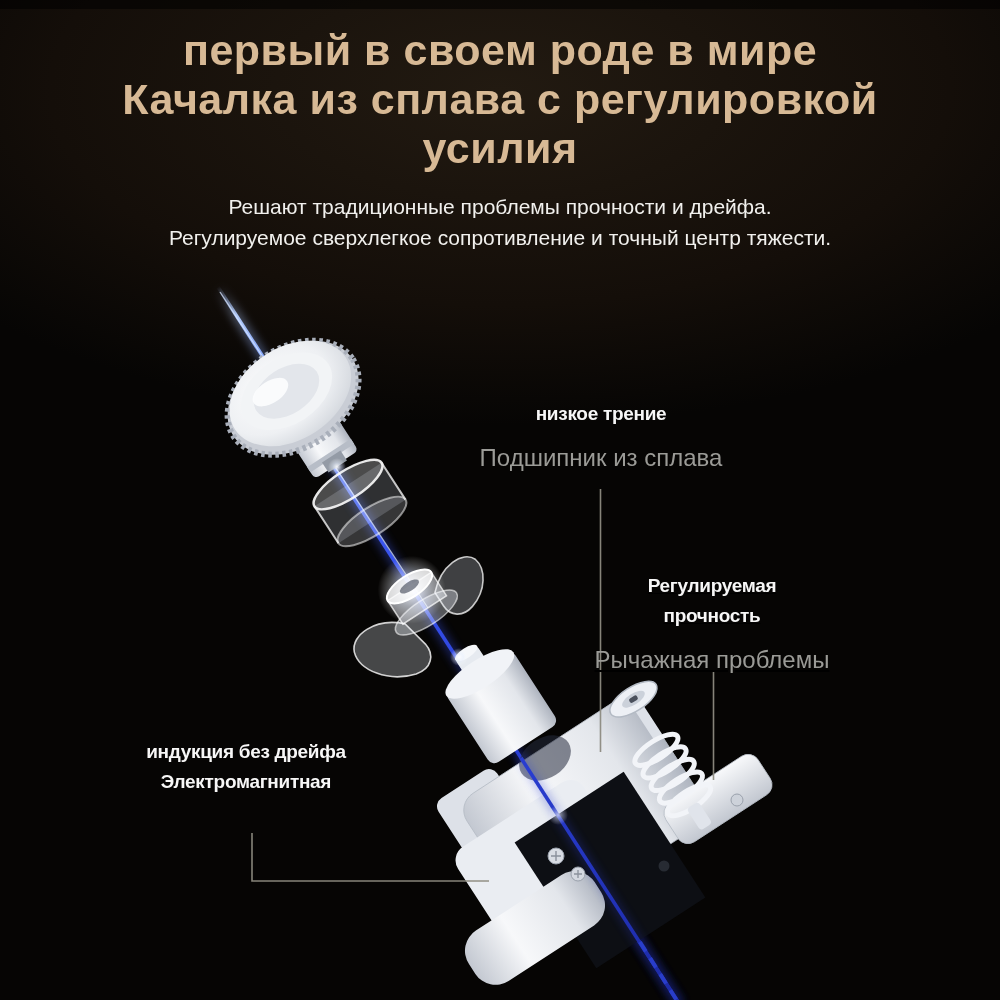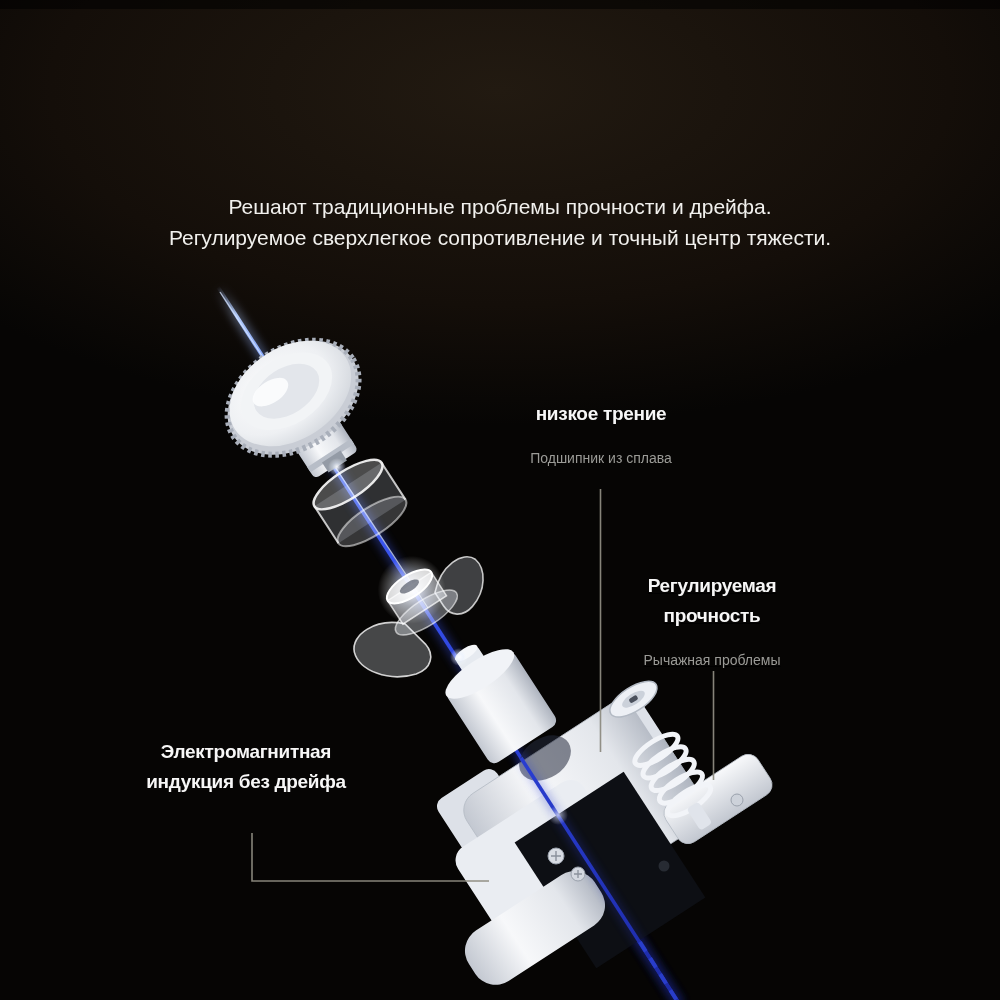--- a/index.html
+++ b/index.html
@@ -15,21 +15,21 @@
   .title{
     position:absolute;top:26px;left:0;width:100%;text-align:center;
     color:#d7b995;font-weight:700;font-size:43px;line-height:49px;letter-spacing:.5px;
   }
   .subtitle{
     position:absolute;top:191px;left:0;width:100%;text-align:center;
     color:#f1f0ed;font-size:21px;line-height:31px;font-weight:400;
   }
   .callout{position:absolute;text-align:center;transform:translateX(-50%);white-space:nowrap;}
   .c-title{color:#f7f7f7;font-size:19px;font-weight:700;line-height:30px;letter-spacing:-0.3px;}
-  .c-sub{color:#9b9b97;font-size:14px;margin-top:21px;font-weight:400;}
+  .c-sub{color:#9b9b97;font-size:24px;margin-top:15px;font-weight:400;}
   #co-low{left:601px;top:399px;}
   #co-adj{left:712px;top:571px;text-decoration:underline;}
   #co-em{left:246px;top:737px;}
 </style>
 </head>
 <body>
 
 <div class="page">
 
   <div class="top-strip"></div>
@@ -175,20 +175,25 @@
       <circle cx="558" cy="815" r="10" fill="url(#glowWhite)" opacity="0.7"></circle>
     </g>
 
     <g stroke="#8d8b81" stroke-width="1.6" fill="none" opacity="0.95">
       <path d="M600.5,489 V752"></path>
       <path d="M713.5,671 V780"></path>
       <path d="M252,833 V881 H489"></path>
     </g>
   </svg>
 
+  <header class="title">
+    <div>первый в своем роде в мире</div>
+    <div>Качалка из сплава с регулировкой</div>
+    <div>усилия</div>
+  </header>
 
   <div class="subtitle">
     <div>Решают традиционные проблемы прочности и дрейфа.</div>
     <div>Регулируемое сверхлегкое сопротивление и точный центр тяжести.</div>
   </div>
 
   <div class="callout" id="co-low">
     <div class="c-title">низкое трение</div>
     <div class="c-sub">Подшипник из сплава</div>
   </div>
@@ -196,18 +201,18 @@
   <div class="callout" id="co-adj">
     <div class="c-title">
       <div>Регулируемая</div>
       <div>прочность</div>
     </div>
     <div class="c-sub">Рычажная проблемы</div>
   </div>
 
   <div class="callout" id="co-em">
     <div class="c-title">
+      <div>индукция без дрейфа</div>
       <div>Электромагнитная</div>
-      <div>индукция без дрейфа</div>
     </div>
   </div>
 
 </div>
 
 </body></html>

